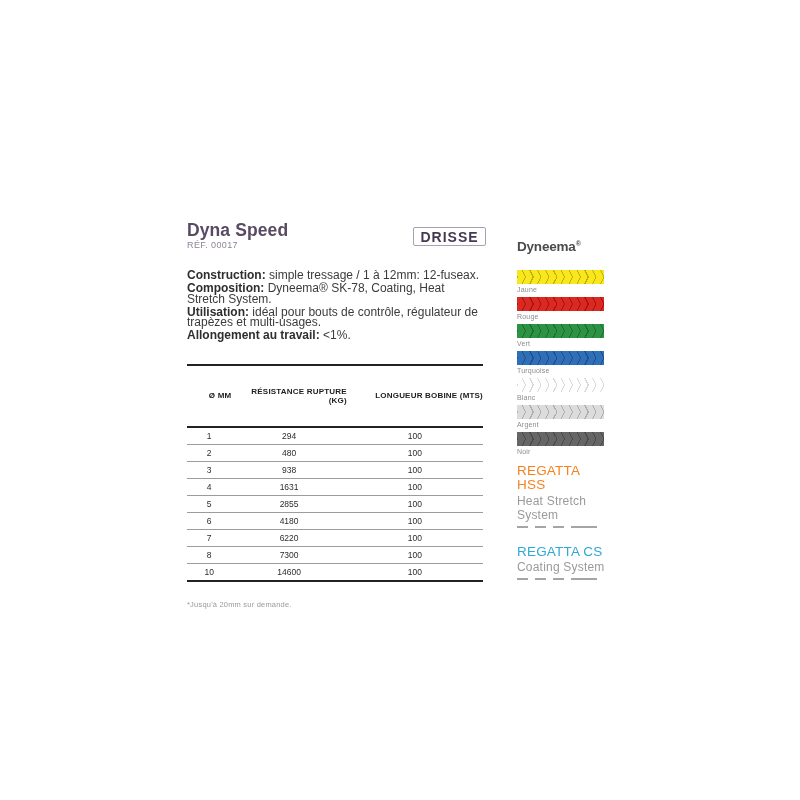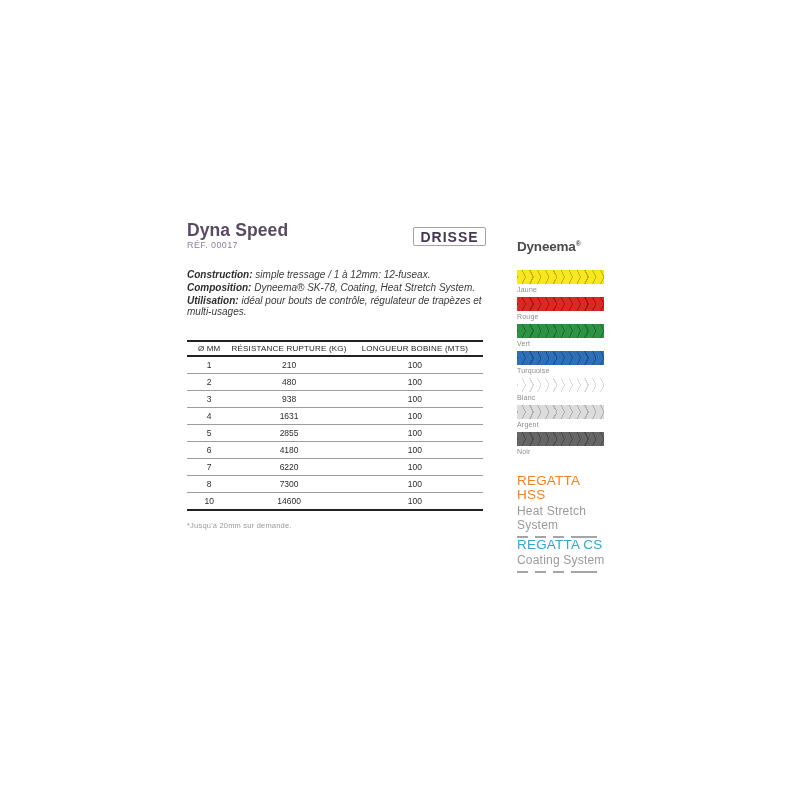--- a/index.html
+++ b/index.html
@@ -11,38 +11,38 @@
   .left-col{position:absolute;left:187px;top:220px;width:296px;}
   .product-title{
     margin:0;font-size:17.5px;font-weight:bold;color:var(--title_purple);
     letter-spacing:.1px;line-height:20px;
   }
   .product-ref{
     margin-top:0;font-size:9px;color:var(--ref_purple);letter-spacing:.4px;
   }
   .description{margin-top:20px;}
   .description p{
-    margin:0 0 2.5px 0;font-size:10px;line-height:10.5px;color:var(--text_dark);font-style:italic;
+    margin:0 0 2.5px 0;font-size:12px;line-height:10.5px;color:var(--text_dark);
   }
   .description strong{color:#2e2e2e;}
   table.spec{
     width:296px;margin-top:23px;border-collapse:collapse;table-layout:fixed;
   }
   table.spec th{
-    font-size:8px;font-weight:normal;color:#1d1d1d;text-align:center;
-    padding:2px 0;letter-spacing:.2px;
+    font-size:8px;font-weight:bold;color:#1d1d1d;text-align:right;
+    padding:21px 0;letter-spacing:.2px;
     border-top:2px solid var(--table_border_dark);
     border-bottom:2px solid var(--table_border_dark);
   }
   table.spec td{
     font-size:8.5px;color:#2c2c2c;text-align:center;padding:3px 0;
     border-bottom:1px solid var(--row_line);
   }
   table.spec tr:last-child td{border-bottom:2px solid var(--table_border_dark);}
-  .footnote{margin-top:10px;font-size:7.5px;color:var(--muted_gray);letter-spacing:.2px;}
+  .footnote{margin-top:18px;font-size:7.5px;color:var(--muted_gray);letter-spacing:.2px;}
   
   .badge{
     position:absolute;left:413px;top:227px;width:73px;height:19px;
     border:1px solid var(--badge_border);border-radius:2px;
     display:flex;align-items:center;justify-content:center;
     font-size:14px;font-weight:bold;letter-spacing:1px;color:var(--badge_text);
     background:#fff;box-sizing:border-box;
   }
   
   .sidebar{position:absolute;left:517px;top:239px;width:88px;}
@@ -58,22 +58,22 @@
       repeating-linear-gradient(63deg, var(--l) 0 1px, transparent 1px 7px),
       repeating-linear-gradient(117deg, var(--l) 0 1px, transparent 1px 7px);
     background-size:100% 50%,100% 52%;
     background-position:0 0,0 100%;
     background-repeat:no-repeat,no-repeat;
   }
   .swatch-label{
     font-size:7px;line-height:8px;color:var(--label_gray);margin-top:2px;
     letter-spacing:.2px;
   }
-  .brand-block{margin-top:18px;}
-  .brand-block + .brand-block{margin-top:0;}
+  .brand-block{margin-top:8px;}
+  .brand-block + .brand-block{margin-top:17px;}
   .brand-name{font-size:13.5px;letter-spacing:.2px;line-height:14px;}
   .brand-name.hss{color:var(--hss_orange);}
   .brand-name.cs{color:var(--cs_blue);}
   .brand-sub{font-size:12px;color:var(--muted_gray);margin-top:1.5px;letter-spacing:.2px;}
   .dash-rule{
     margin-top:4px;height:2px;width:80px;
     background:linear-gradient(90deg,
       var(--dash_gray) 0 11px, transparent 11px 18px,
       var(--dash_gray) 18px 29px, transparent 29px 36px,
       var(--dash_gray) 36px 47px, transparent 47px 54px,
@@ -86,39 +86,40 @@
 <div class="page">
 
   <div class="left-col">
     <h1 class="product-title">Dyna Speed</h1>
     <div class="product-ref">RÉF. 00017</div>
 
     <div class="description">
       <p><strong>Construction:</strong> <span>simple tressage / 1 à 12mm: 12-fuseax.</span></p>
       <p><strong>Composition:</strong> <span>Dyneema® SK-78, Coating, Heat Stretch System.</span></p>
       <p><strong>Utilisation:</strong> <span>idéal pour bouts de contrôle, régulateur de trapèzes et multi-usages.</span></p>
+      <p><strong>Allongement au travail:</strong> <span>&lt;1%.</span></p>
     </div>
 
     <table class="spec">
       <colgroup>
         <col style="width:15%">
         <col style="width:39%">
         <col style="width:46%">
       </colgroup>
       <thead>
         <tr>
           <th>Ø MM</th>
           <th>RÉSISTANCE RUPTURE (KG)</th>
           <th>LONGUEUR BOBINE (MTS)</th>
         </tr>
       </thead>
       <tbody>
           <tr>
             <td>1</td>
-            <td>210</td>
+            <td>294</td>
             <td>100</td>
           </tr>
           <tr>
             <td>2</td>
             <td>480</td>
             <td>100</td>
           </tr>
           <tr>
             <td>3</td>
             <td>938</td>

